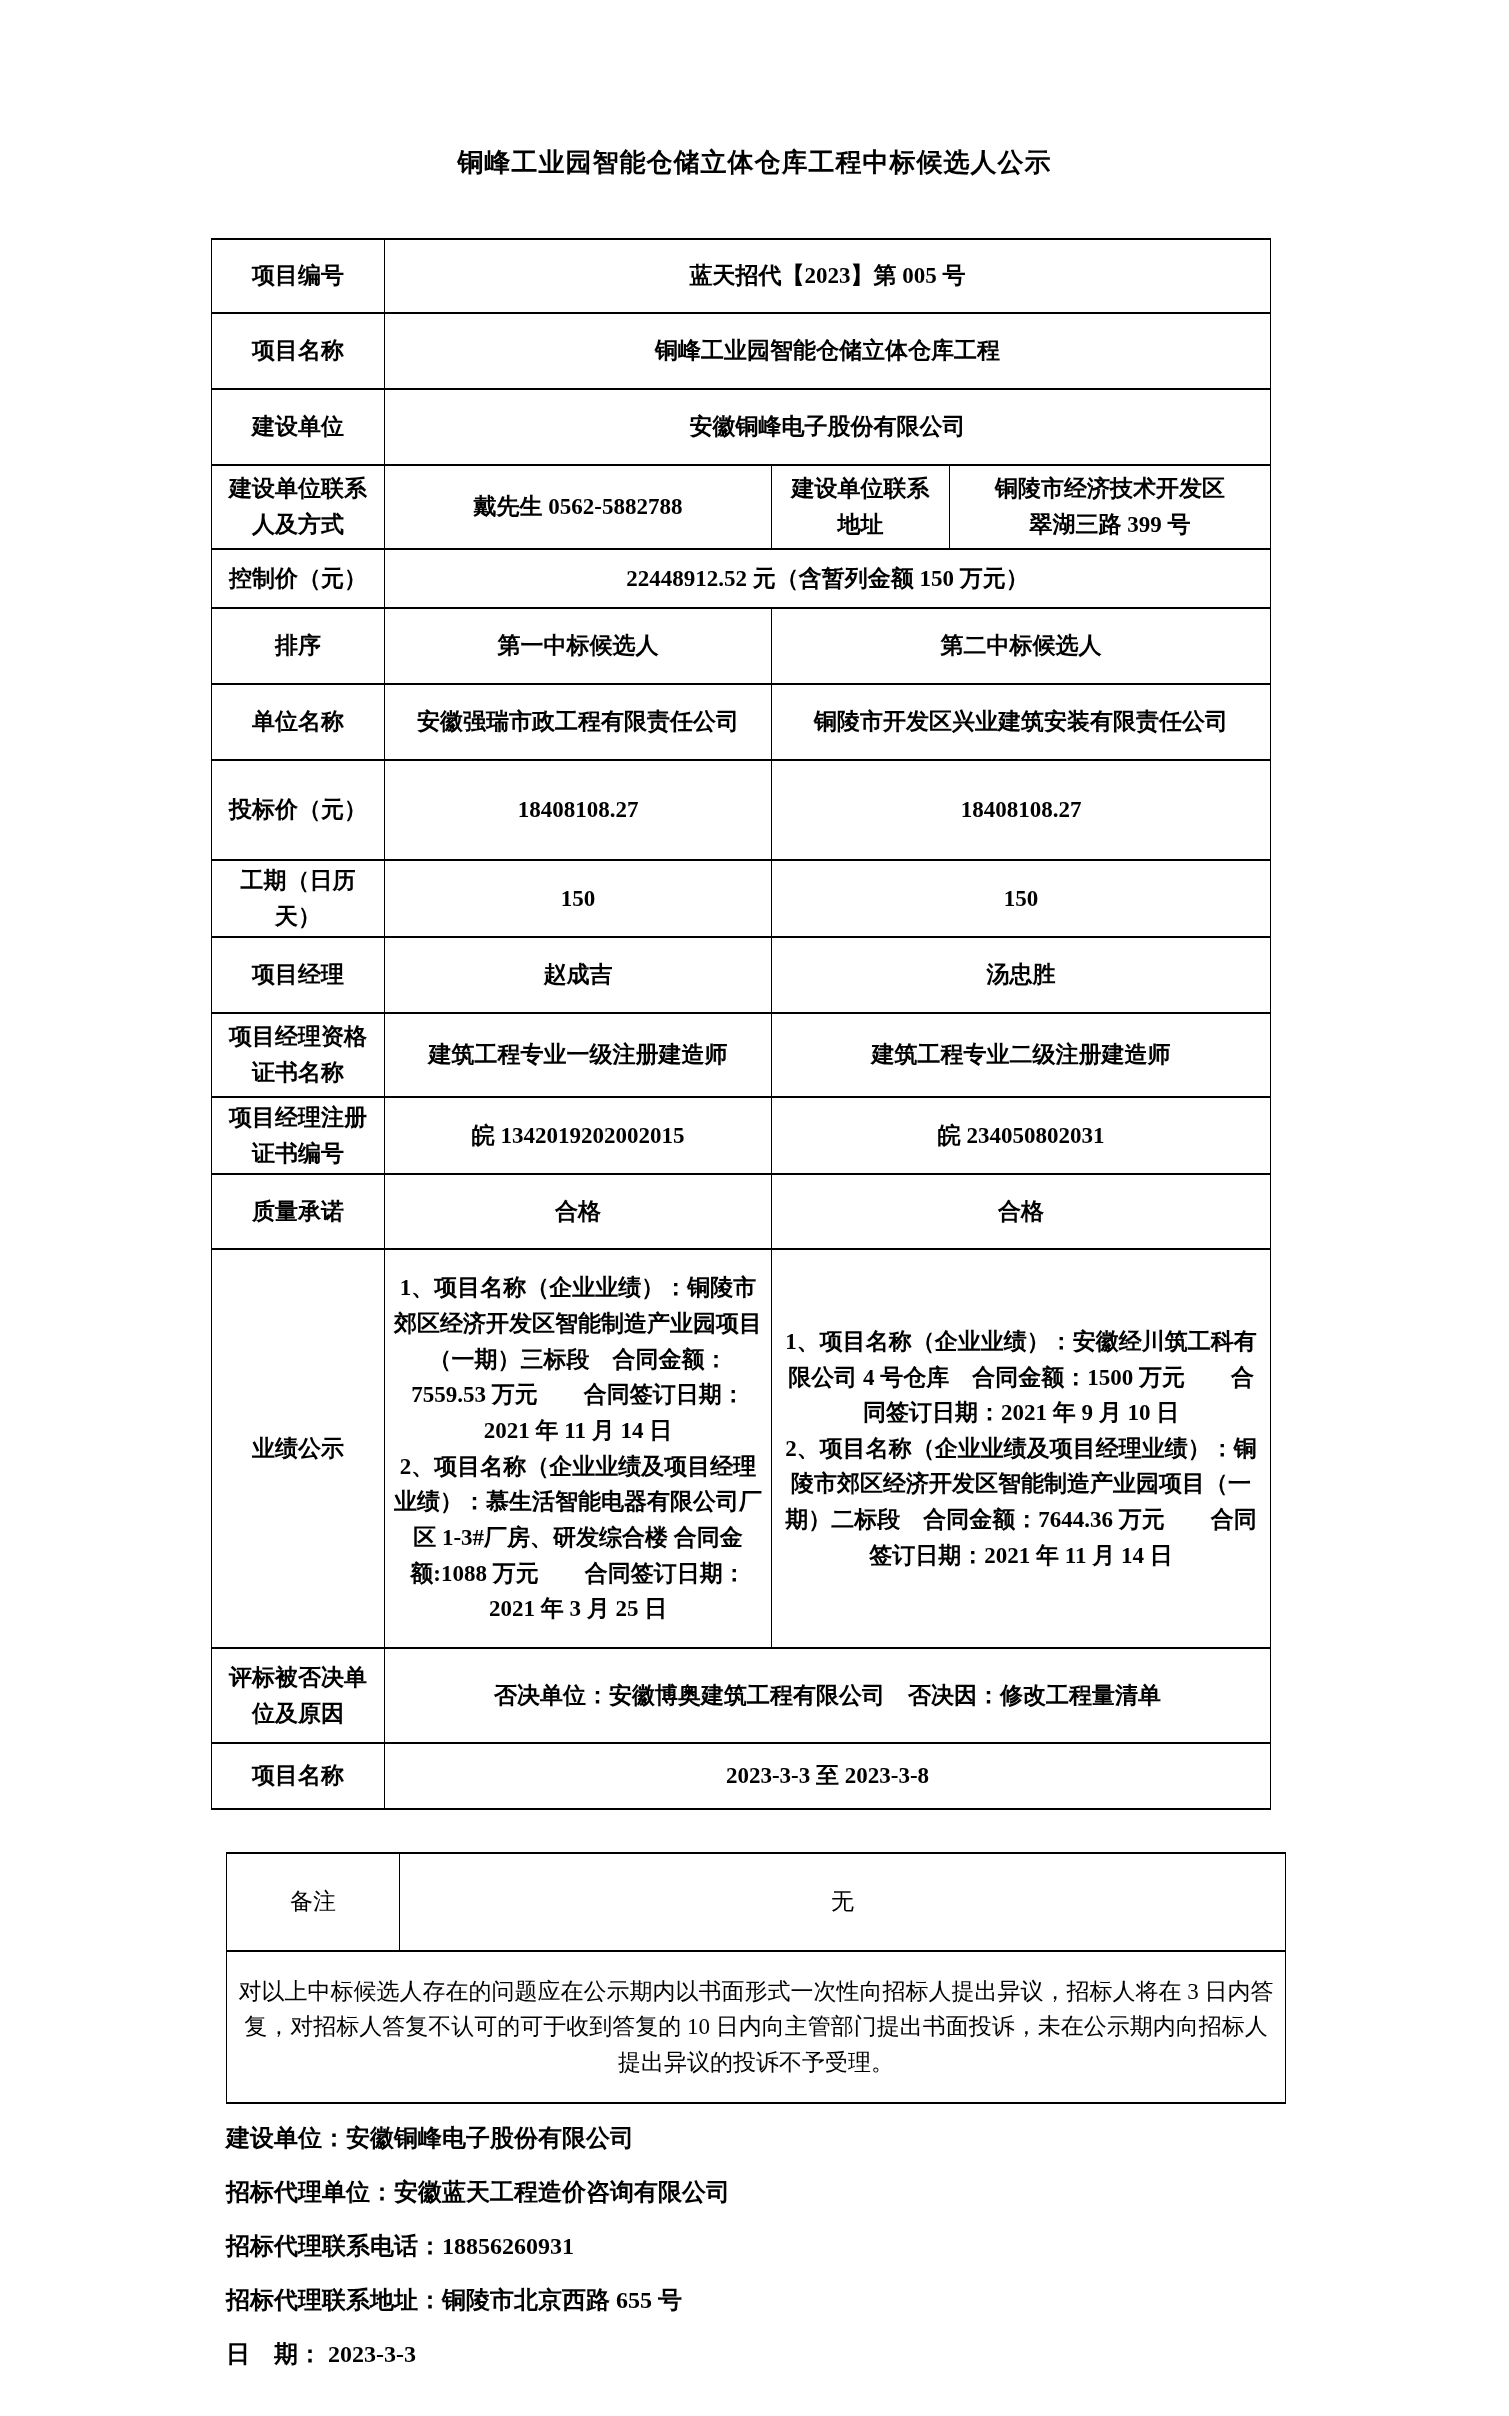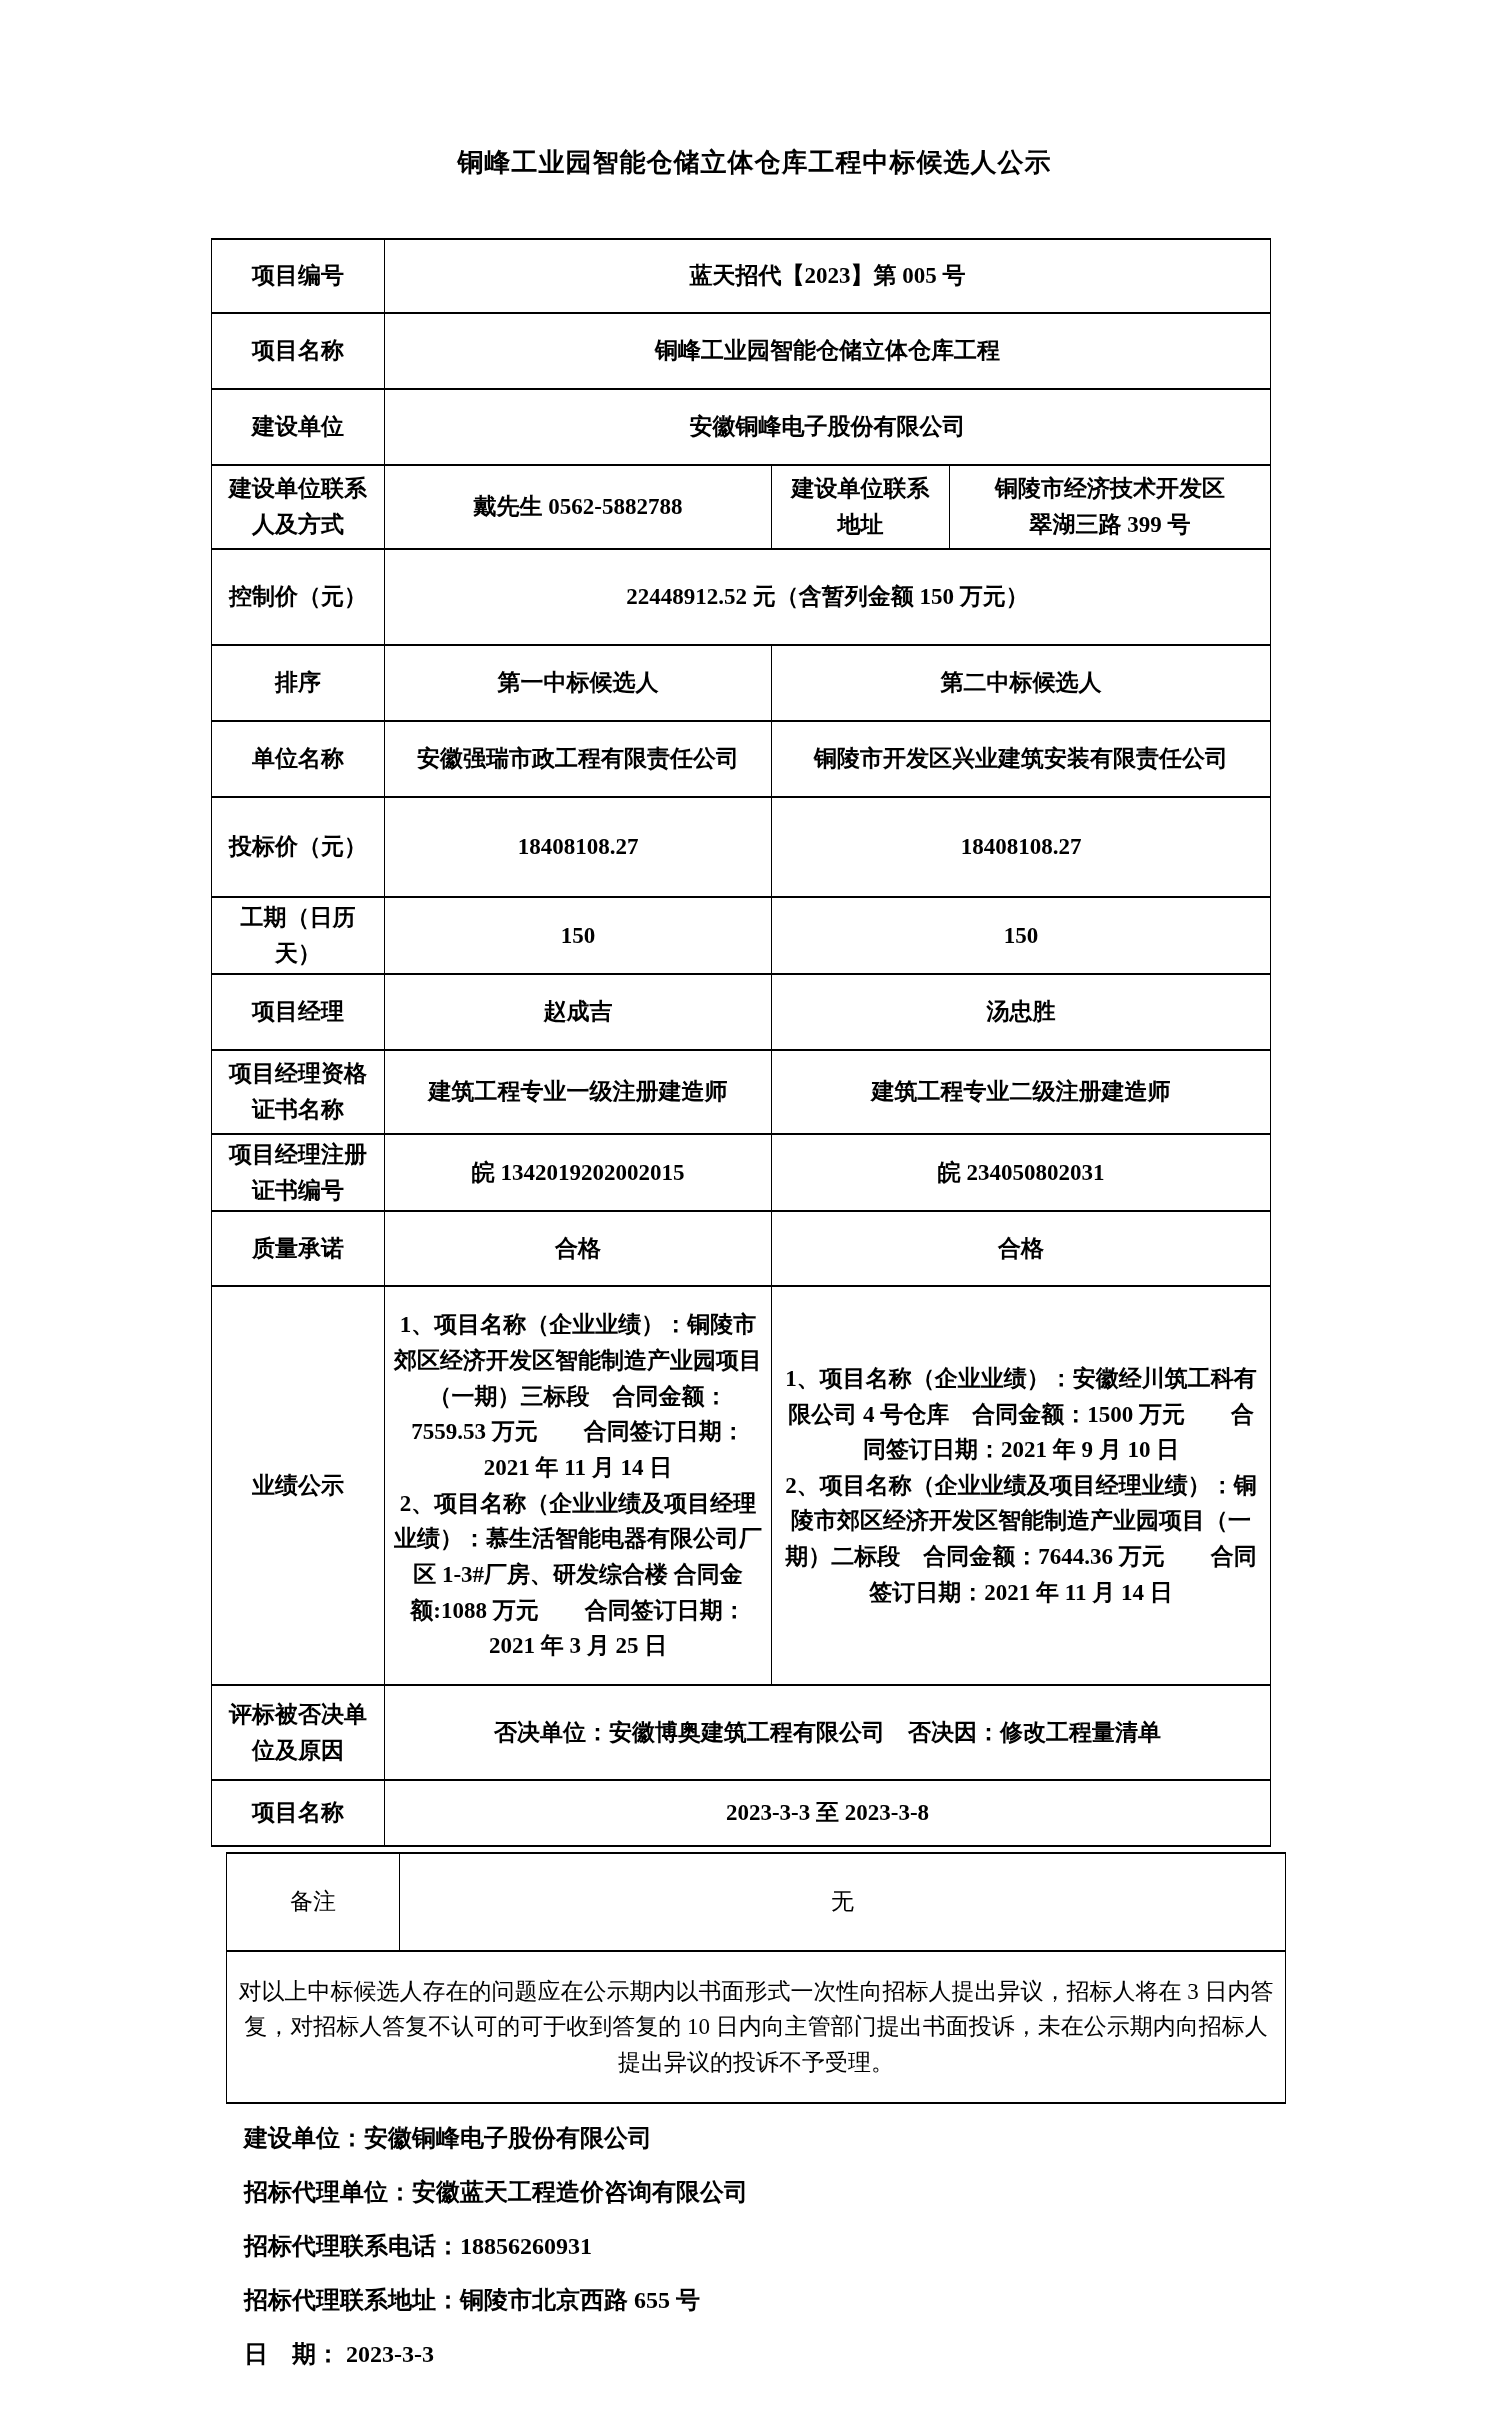--- a/index.html
+++ b/index.html
@@ -20,21 +20,21 @@
   #remark-table { position: absolute; top: 1852px; left: 226px; width: 1060px; }
 
   td.lbl { }
   td.left { text-align: left; }
   td.perf { text-align: justify; vertical-align: top; padding: 5.7px 9.5px; }
   td.perf-1 { line-height: 40px; }
   td.perf-2 { line-height: 52px; }
   td.notice-cell { text-align: justify; line-height: 49px; padding: 1.9px 7.6px 5.7px 7.6px; }
 
   .footer { position: absolute; top: 2111px; left: 226px; width: 1065px;
-            font-size: 24px; font-weight: bold; margin-left: 18px; }
+            font-size: 24px; font-weight: bold; }
   .footer .f-line { line-height: 54px; }
 </style>
 </head>
 <body>
 
 <div class="page">
 
   <h1 class="doc-title">铜峰工业园智能仓储立体仓库工程中标候选人公示</h1>
 
   <table class="grid" id="main-table">
@@ -59,21 +59,21 @@
       </tr>
       <tr style="height:84px">
         <td class="lbl">建设单位联系
 人及方式</td>
         <td>戴先生 0562-5882788</td>
         <td class="lbl">建设单位联系
 地址</td>
         <td>铜陵市经济技术开发区
 翠湖三路 399 号</td>
       </tr>
-      <tr style="height:96px">
+      <tr style="height:59px">
         <td class="lbl">控制价（元）</td>
         <td colspan="3">22448912.52 元（含暂列金额 150 万元）</td>
       </tr>
       <tr style="height:76px">
         <td class="lbl">排序</td>
         <td>第一中标候选人</td>
         <td colspan="2">第二中标候选人</td>
       </tr>
       <tr style="height:76px">
         <td class="lbl">单位名称</td>

